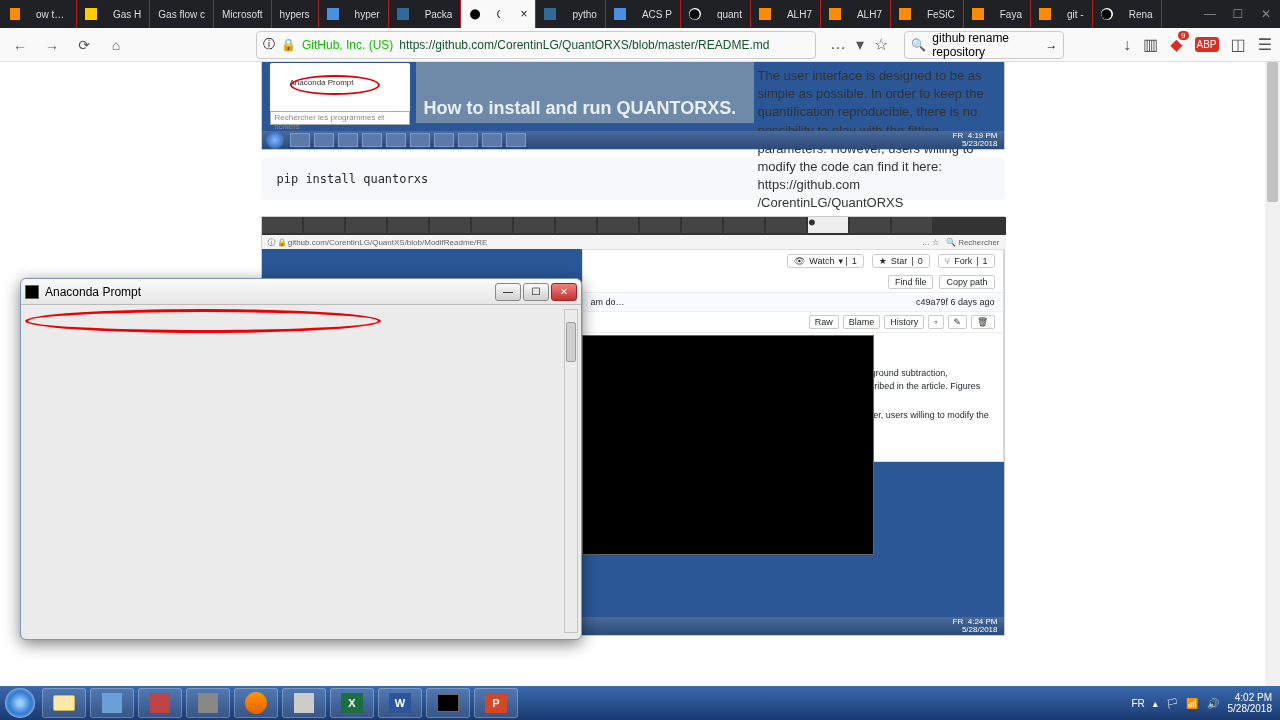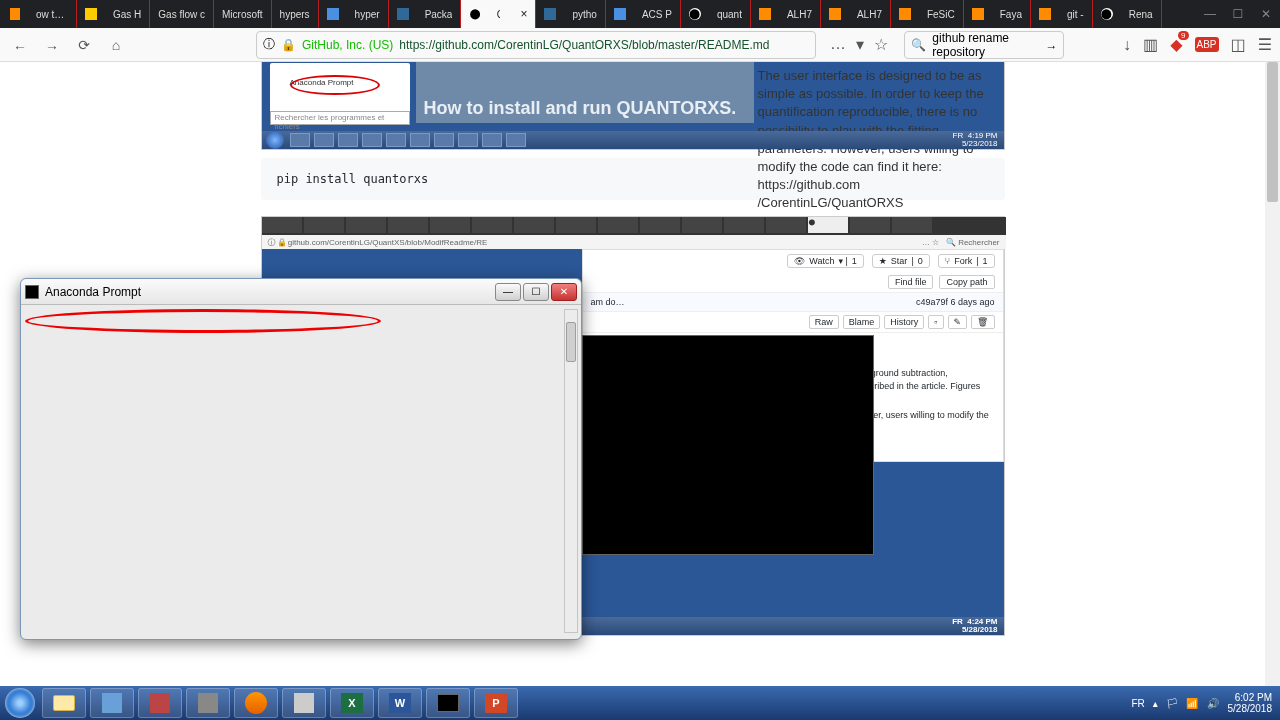--- a/index.html
+++ b/index.html
@@ -57,21 +57,21 @@
 .embed2 .ghc { border: 1px solid #ccc; border-radius: 3px; padding: 1px 6px; display: flex; gap: 4px; }
 .embed2 .ghtabs { display:flex; gap:10px; padding:3px 8px; color:#555; border-bottom:1px solid #eee; }
 .embed2 .ghfile { display:flex; justify-content:flex-end; gap:6px; padding:3px 8px; border-bottom:1px solid #eee;text-align:center;}
 .embed2 .ghfb { border:1px solid #ccc; padding:1px 6px; border-radius:2px; }
 .embed2 .ghrow { padding:4px 8px; border-bottom:1px solid #eee; display:flex; background:#f8faff; }
 .embed2 .ghtit { font-size:16px; font-weight:600; padding:8px; }
 .embed2 .ghtxt { font-size:9px; padding:0 8px 4px; line-height:1.4; }
 .embed2 .ghact { display:flex; gap:4px; padding:3px 8px; justify-content:flex-end; border-bottom:1px solid #eee; }
 .embed2 .gha { border:1px solid #ccc; padding:1px 5px; border-radius:2px; }
 .embed2 .ghh { font-size:13px; font-weight:600; padding:6px 8px 2px; }
-.embed2 .task2 { position:absolute; left:0; bottom:0; right:0; height:18px; background:linear-gradient(#4a6a9a,#2a4a7a); display:flex; align-items:center;font-weight:bold; }
+.embed2 .task2 { position:absolute; left:0; bottom:0; right:0; height:18px; background:linear-gradient(#4a6a9a,#2a4a7a); display:flex; align-items:center; }
 .embed2 .task2 .orb { width:18px; height:18px; border-radius:50%; background:radial-gradient(#7fb7ff,#1a4a9a); margin:0 4px; }
 .embed2 .task2 .tb { width:20px; height:14px; background:#5a7aaa; margin:0 2px; border:1px solid #7a9acb; }
 .embed2 .task2 .time { margin-left:auto; color:#fff; font-size:8px; padding-right:6px; text-align:right; line-height:1; }
 .embed2 .blackbox { position:absolute; left:320px; top:118px; width:292px; height:220px; background:#000; border:1px solid #666; }
 .embed2 .redtab { position:absolute; left:320px; top:118px; width:30px; height:12px; background:#d44; }
 
 
 .anaconda { position: absolute; left: 20px; top: 278px; width: 562px; height: 362px; background: #ebebeb; border: 1px solid #7a96b8; border-radius: 6px; box-shadow: 0 4px 16px rgba(0,0,0,0.5); z-index: 10; }
 .anaconda .title { height: 26px; background: linear-gradient(#fbfbfb,#e6e6e6); border-bottom: 1px solid #bbb; display: flex; align-items: center; padding: 0 4px; font-size: 12px; border-radius: 6px 6px 0 0; }
 .anaconda .title .ic { width: 14px; height: 14px; background: #000; margin-right: 6px; border:1px solid #666; }
@@ -372,17 +372,17 @@
   <div class="tbtn">
       <span class="ic ic-pp" style="width:22px;height:20px;display:inline-flex;align-items:center;justify-content:center;color:#fff;font-size:11px;font-weight:bold">P</span>
     </div>
   <div class="tray">
     <span>FR</span>
     <span>▴</span>
     <span>🏳</span>
     <span>📶</span>
     <span>🔊</span>
     <div class="clock">
-      <div>6:02 PM</div>
+      <div>4:02 PM</div>
       <div>5/28/2018</div>
     </div>
   </div>
 </div>
 
 </body></html>

